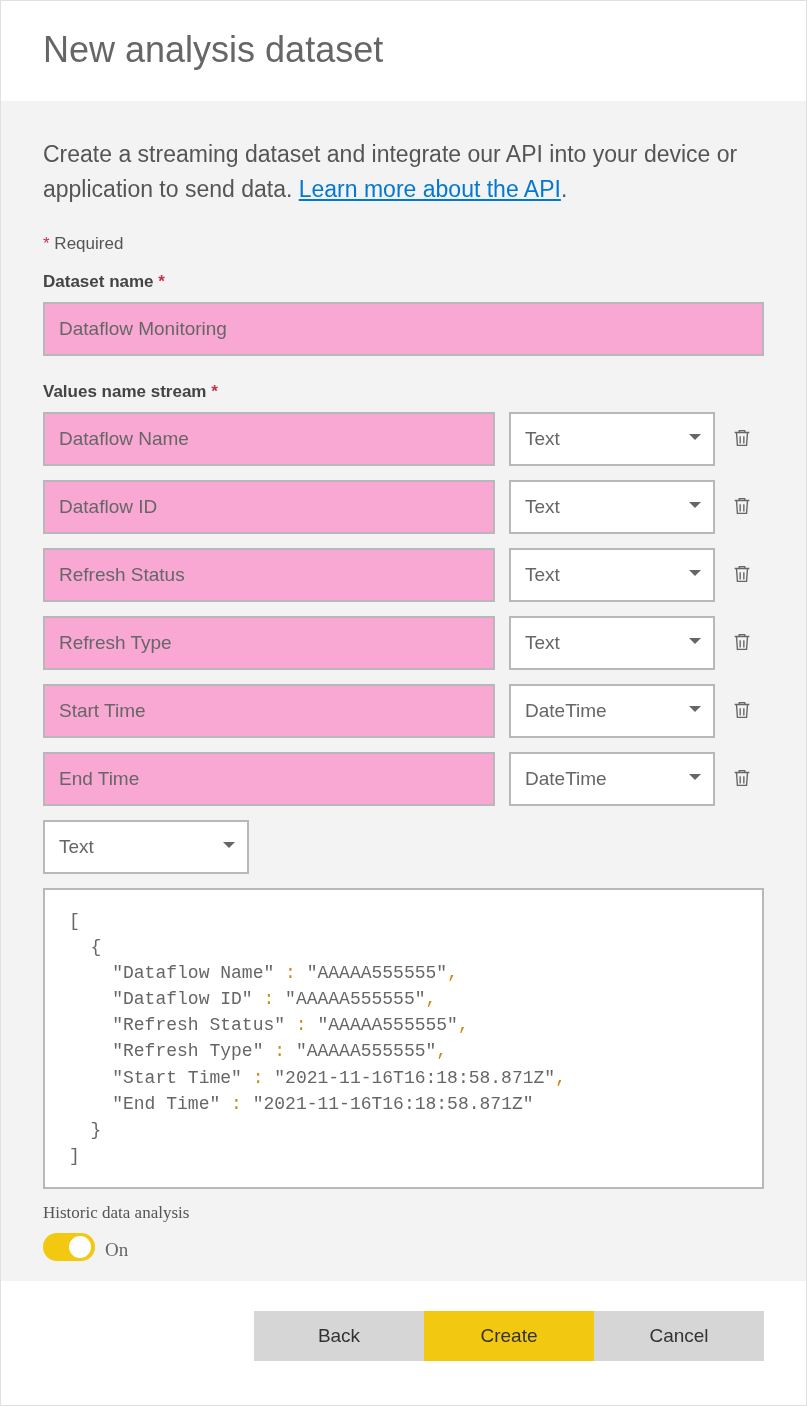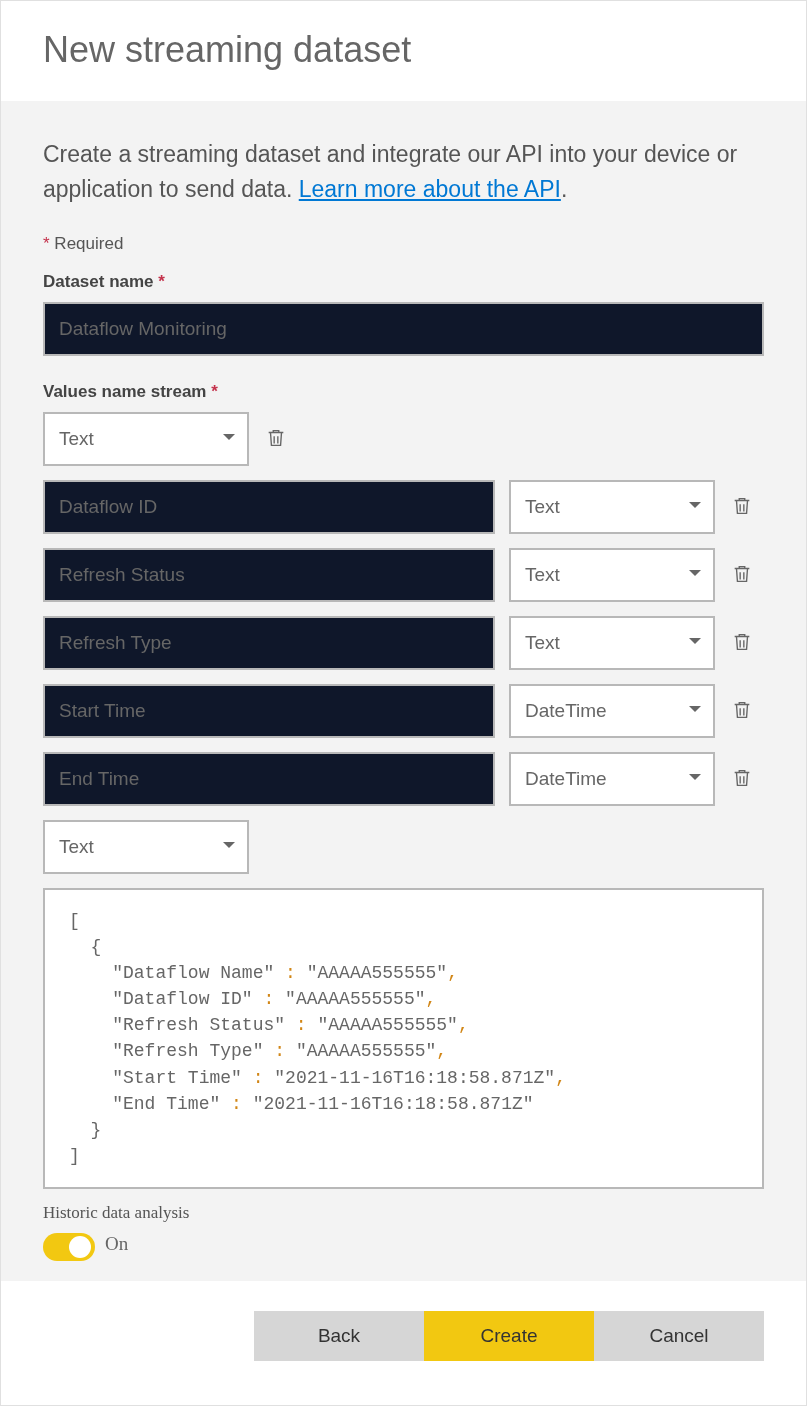--- a/index.html
+++ b/index.html
@@ -37,21 +37,21 @@
     color: #444;
     font-weight: 600;
     margin-bottom: 10px;
     display: block;
   }
   .text-input {
     width: 100%;
     padding: 14px 14px;
     font-size: 19px;
     color: #666;
-    background: #0f172a;
+    background: #f9a8d4;
     border: 2px solid #b8b8b8;
     outline: none;
     font-family: inherit;
   }
   .text-input::placeholder { color: #888; }
   .section-gap { margin-bottom: 26px; }
   .value-row {
     display: flex;
     align-items: center;
     gap: 14px;
@@ -108,21 +108,21 @@
   .json-preview .comma { color: #d18616; }
   .toggle-section { margin-top: 14px; font-family: Liberation Serif, serif; }
   .toggle-label {
     font-size: 17px;
     color: #555;
     margin-bottom: 10px;
     display: block;
   }
   .toggle-wrap {
     display: flex;
-    align-items: flex-start;
+    align-items: flex-end;
     gap: 10px;
   }
   .toggle {
     width: 52px;
     height: 28px;
     background: #f2c811;
     border-radius: 14px;
     position: relative;
     cursor: pointer;
   }
@@ -151,21 +151,21 @@
     font-family: inherit;
     color: #333;
   }
   .btn-grey { background: #d6d6d6; }
   .btn-primary { background: #f2c811; }
 </style>
 </head>
 <body>
 
 <div class="header">
-  <h1>New streaming dataset</h1>
+  <h1>New analysis dataset</h1>
 </div>
 
 <div class="content">
 
   <p class="desc">
     <span>Create a streaming dataset and integrate our API into your device or application to send data. </span><a href="#">Learn more about the API</a><span>.</span>
   </p>
 
   <p class="req-note">
     <span class="ast">*</span>
@@ -181,20 +181,21 @@
   </div>
 
   <div>
     <label class="field-label">
       <span>Values name stream</span>
       <span class="ast"> *</span>
     </label>
 
     <div id="stream-rows">
         <div class="value-row">
+          <input class="text-input name-input" value="Dataflow Name" style="">
           <div class="select-wrap">
             <div class="select-box">Text</div>
             <span class="chevron"><svg viewBox="0 0 16 16">
                 <path d="M2 5 l6 6 6-6z"></path>
               </svg></span>
           </div>
           <button class="trash-btn">
             <span><svg viewBox="0 0 24 24">
                 <path d="M4 6h16M9 6V4h6v2M6 6l1 14h10l1-14M10 10v8M14 10v8"></path>
               </svg></span>

